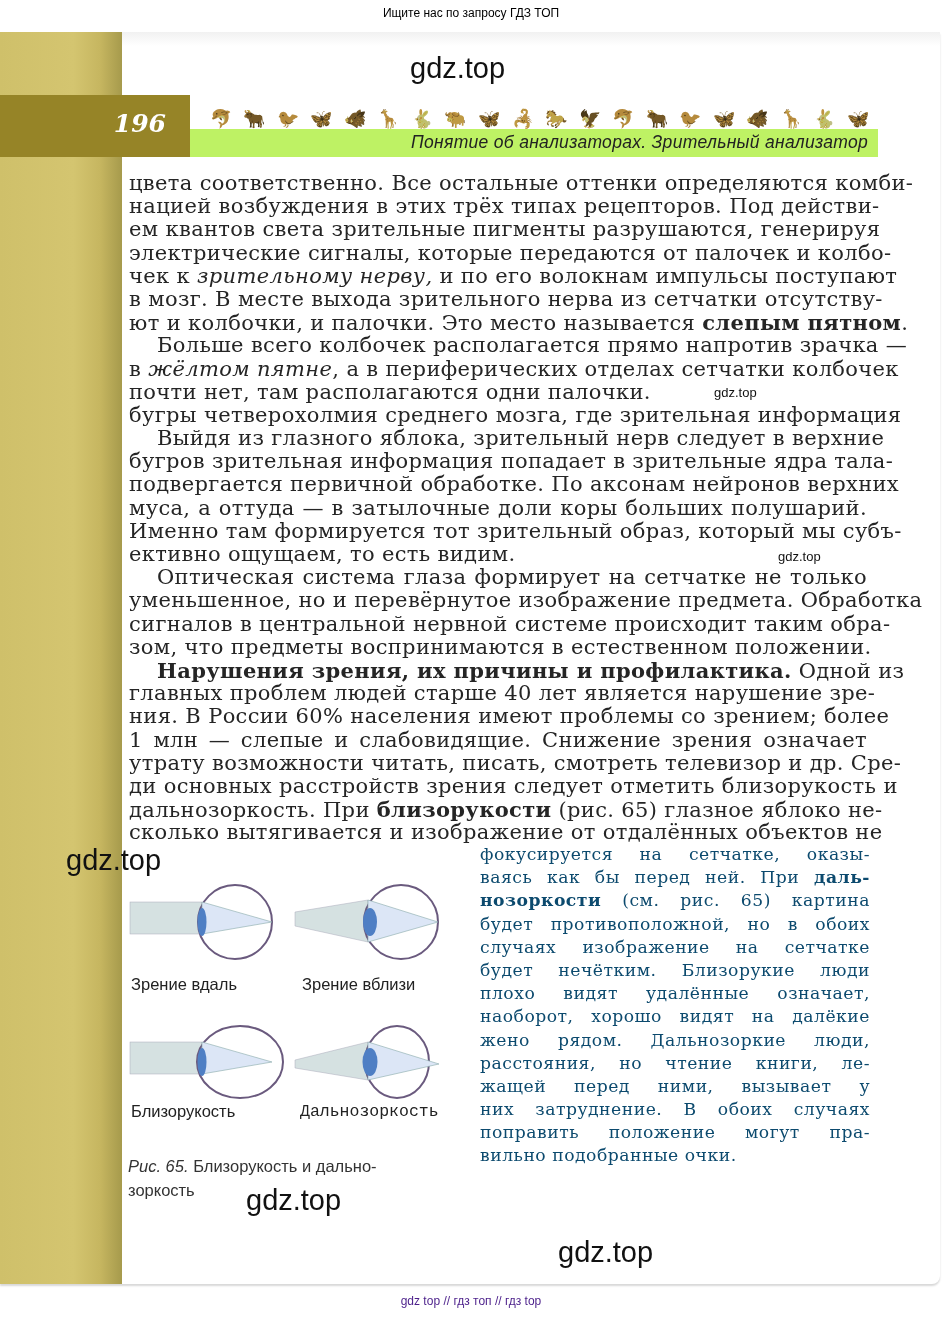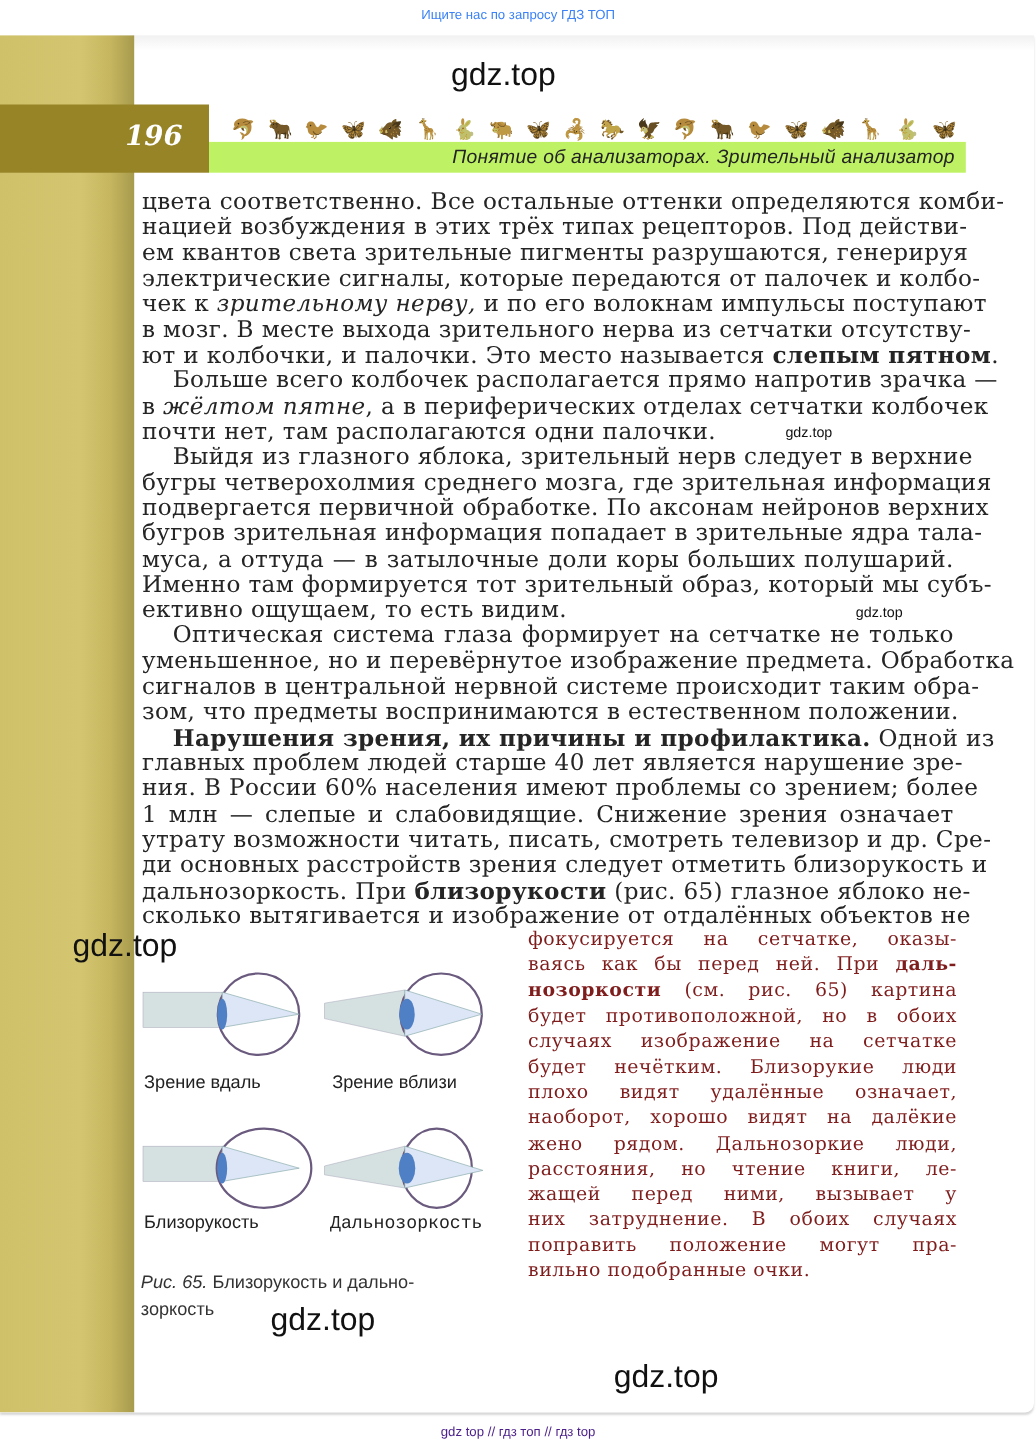--- a/index.html
+++ b/index.html
@@ -1,20 +1,20 @@
 <!DOCTYPE html>
 <html><head>
 <meta charset="utf-8">
 <style>
   * { box-sizing: border-box; margin: 0; padding: 0; }
   html, body { width: 942px; height: 1318px; background: #ffffff; overflow: hidden; }
   body { position: relative; font-family: "DejaVu Serif", serif; color: #222; }
 
   .top-banner { position: absolute; top: 6px; left: 0; width: 942px; text-align: center;
-    font-family: "Liberation Sans", sans-serif; font-size: 12px; color: #3b82f6; }
+    font-family: "Liberation Sans", sans-serif; font-size: 12px; color: #000000; }
 
   .page { position: absolute; top: 32px; left: 0; width: 940px; height: 1252px;
     background: #ffffff; border-bottom-right-radius: 8px;
     box-shadow: 0 2px 2px #d8d8d8; overflow: hidden; }
   .page-top-fade { position: absolute; top: 0; left: 120px; right: 0; height: 14px;
     background: linear-gradient(#f1f1f1, #ffffff); }
 
   .margin-strip { position: absolute; top: 0; left: 0; width: 122px; height: 100%;
     background: linear-gradient(to right, #cfc06a 0%, #d4c570 60%, #c6b660 82%, #a69a4c 100%); }
 
@@ -39,21 +39,21 @@
 
   .text { position: absolute; left: 129px; width: 738px; font-family: "DejaVu Serif", serif;
     font-size: 21px; line-height: 23.2px; color: #252525; letter-spacing: 0.35px; }
   .text .line { display: block; white-space: nowrap; text-align: justify; text-align-last: justify; height: 23.2px; }
   .text .line.last { text-align-last: left; }
   .text .indent { padding-left: 28px; }
   .text b { font-weight: bold; }
   .text i { font-style: italic; }
 
   .col-right { position: absolute; left: 480px; width: 390px; top: 843px;
-    font-family: "DejaVu Serif", serif; font-size: 17.2px; line-height: 23.2px; color: #7f1d1d;
+    font-family: "DejaVu Serif", serif; font-size: 17.2px; line-height: 23.2px; color: #0c4a6e;
     letter-spacing: 0.5px; }
   .col-right .line { display: block; white-space: nowrap; text-align: justify; text-align-last: justify; height: 23.2px; }
   .col-right .line.last { text-align-last: left; }
 
   .figure { position: absolute; left: 128px; top: 880px; width: 330px; height: 320px; }
   .eye { position: absolute; width: 170px; height: 95px; }
   .eye-label { position: absolute; font-family: "Liberation Sans", sans-serif; font-size: 16.5px; color: #222; }
   .caption { position: absolute; left: 0; top: 274px; width: 315px;
     font-family: "Liberation Sans", sans-serif; font-size: 16.5px; line-height: 24px; color: #333; }
   .caption .fig-no { font-style: italic; }
@@ -107,24 +107,24 @@
       <span class="line ">цвета соответственно. Все остальные оттенки определяются комби-</span>
       <span class="line ">нацией возбуждения в этих трёх типах рецепторов. Под действи-</span>
       <span class="line ">ем квантов света зрительные пигменты разрушаются, генерируя</span>
       <span class="line ">электрические сигналы, которые передаются от палочек и колбо-</span>
       <span class="line "><span>чек к </span><i>зрительному нерву,</i><span> и по его волокнам импульсы поступают</span></span>
       <span class="line ">в мозг. В месте выхода зрительного нерва из сетчатки отсутству-</span>
       <span class="line  last"><span>ют и колбочки, и палочки. Это место называется </span><b>слепым пятном</b><span>.</span></span>
       <span class="line  indent">Больше всего колбочек располагается прямо напротив зрачка —</span>
       <span class="line "><span>в </span><i>жёлтом пятне</i><span>, а в периферических отделах сетчатки колбочек</span></span>
       <span class="line  last">почти нет, там располагаются одни палочки.</span>
+      <span class="line ">бугры четверохолмия среднего мозга, где зрительная информация</span>
       <span class="line  indent">Выйдя из глазного яблока, зрительный нерв следует в верхние</span>
-      <span class="line ">бугры четверохолмия среднего мозга, где зрительная информация</span>
+      <span class="line ">бугров зрительная информация попадает в зрительные ядра тала-</span>
       <span class="line ">подвергается первичной обработке. По аксонам нейронов верхних</span>
-      <span class="line ">бугров зрительная информация попадает в зрительные ядра тала-</span>
       <span class="line ">муса, а оттуда — в затылочные доли коры больших полушарий.</span>
       <span class="line ">Именно там формируется тот зрительный образ, который мы субъ-</span>
       <span class="line  last">ективно ощущаем, то есть видим.</span>
       <span class="line  indent">Оптическая система глаза формирует на сетчатке не только</span>
       <span class="line ">уменьшенное, но и перевёрнутое изображение предмета. Обработка</span>
       <span class="line ">сигналов в центральной нервной системе происходит таким обра-</span>
       <span class="line  last">зом, что предметы воспринимаются в естественном положении.</span>
       <span class="line  indent"><b>Нарушения зрения, их причины и профилактика.</b><span> Одной из</span></span>
       <span class="line ">главных проблем людей старше 40 лет является нарушение зре-</span>
       <span class="line ">ния. В России 60% населения имеют проблемы со зрением; более</span>

